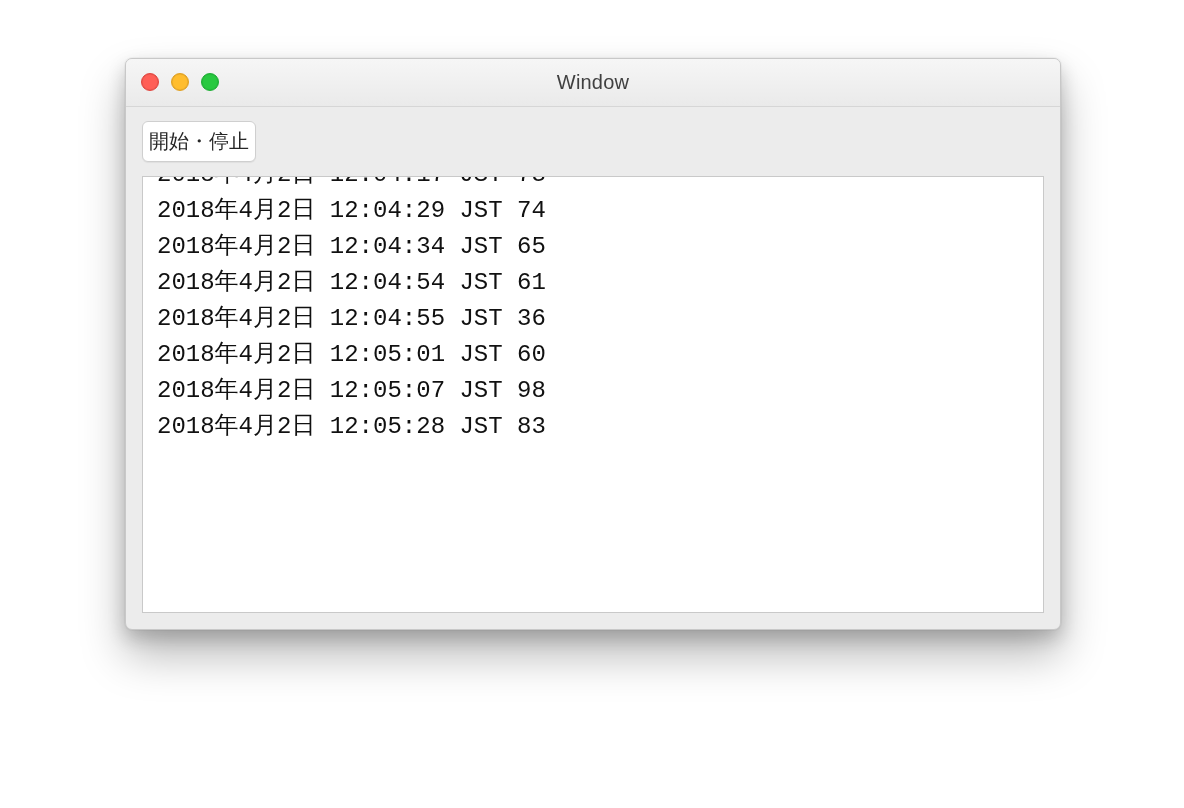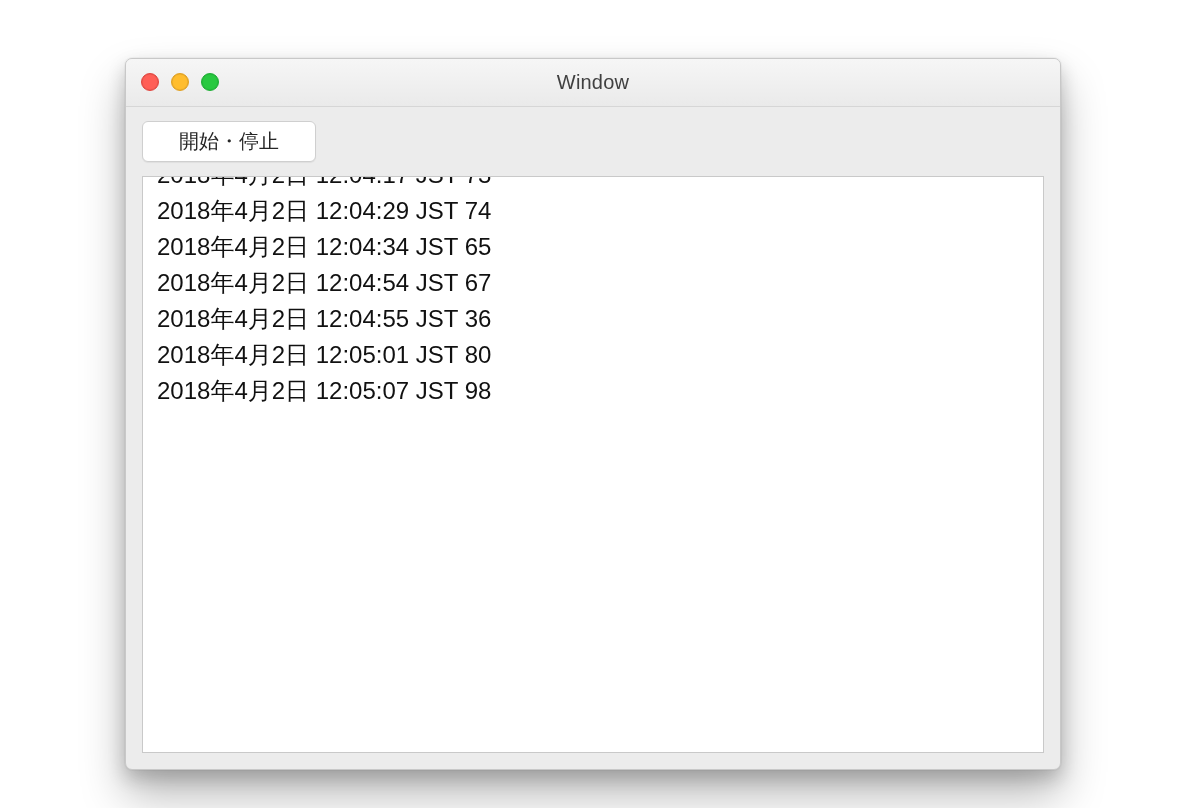--- a/index.html
+++ b/index.html
@@ -15,21 +15,21 @@
     width: 1184px;
     height: 808px;
     position: relative;
     background: #ffffff;
   }
   .window {
     position: absolute;
     left: 125px;
     top: 58px;
     width: 936px;
-    height: 712px;
+    height: 572px;
     background: #ececec;
     border: 1px solid #c8c8c8;
     border-radius: 7px;
     box-shadow:
       0 25px 45px rgba(0,0,0,0.28),
       0 8px 18px rgba(0,0,0,0.18),
       0 0 0 1px rgba(0,0,0,0.03);
     overflow: hidden;
     display: flex;
     flex-direction: column;
@@ -63,21 +63,21 @@
     font-size: 20px;
     color: #404040;
     font-weight: 400;
     letter-spacing: 0.2px;
   }
   .toolbar {
     padding: 14px 16px 10px 16px;
   }
   .btn {
     display: inline-block;
-    padding: 6px 36px;
+    padding: 6px 6px;
     font-size: 20px;
     color: #262626;
     background: #ffffff;
     border: 1px solid #cfcfcf;
     border-radius: 6px;
     box-shadow: 0 1px 1px rgba(0,0,0,0.06);
     cursor: default;
     user-select: none;
   }
   .content-wrap {
@@ -87,20 +87,21 @@
     border: 1px solid #c9c9c9;
     overflow: hidden;
     position: relative;
   }
   .log-list {
     position: absolute;
     left: 0;
     right: 0;
     top: -20px;  
     padding: 0 2px 0 14px;
+    font-family: Liberation Mono, monospace;
   }
   .log-row {
     font-size: 24px;
     line-height: 36px;
     color: #111;
     white-space: nowrap;
   }
 </style>
 </head>
 <body>
@@ -119,21 +120,22 @@
 
     <div class="toolbar">
       <div class="btn">開始・停止</div>
     </div>
 
     <div class="content-wrap">
       <div class="log-list" id="log-list">
           <div class="log-row">2018年4月2日 12:04:17 JST 73</div>
           <div class="log-row">2018年4月2日 12:04:29 JST 74</div>
           <div class="log-row">2018年4月2日 12:04:34 JST 65</div>
-          <div class="log-row">2018年4月2日 12:04:54 JST 67</div>
+          <div class="log-row">2018年4月2日 12:04:54 JST 61</div>
           <div class="log-row">2018年4月2日 12:04:55 JST 36</div>
-          <div class="log-row">2018年4月2日 12:05:01 JST 80</div>
+          <div class="log-row">2018年4月2日 12:05:01 JST 60</div>
           <div class="log-row">2018年4月2日 12:05:07 JST 98</div>
+          <div class="log-row">2018年4月2日 12:05:28 JST 83</div>
         </div>
     </div>
 
   </div>
 </div>
 
 </body></html>

